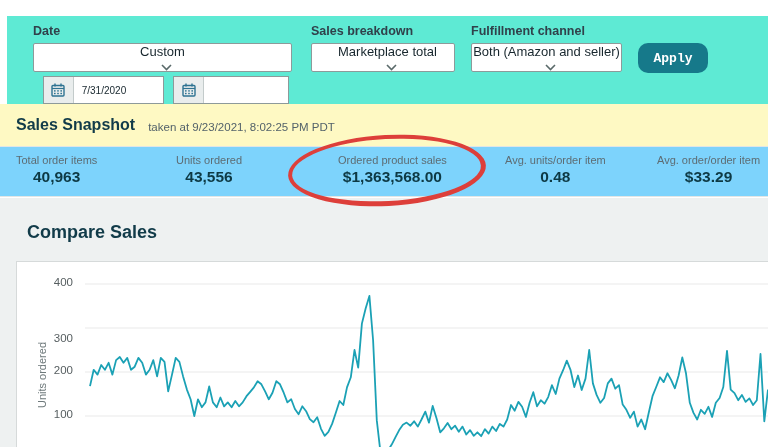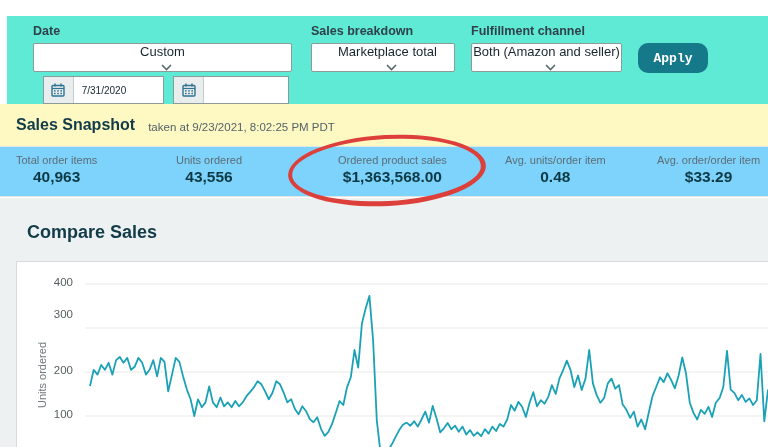--- a/index.html
+++ b/index.html
@@ -154,21 +154,21 @@
 
 <div class="highlight-ellipse"></div>
 
 <div class="lower-area"></div>
 <div class="compare-title">Compare Sales</div>
 
 <div class="chart-card"></div>
 <div id="y-ticks">
     <div class="y-tick" style="top: 408px;">100</div>
     <div class="y-tick" style="top: 364px;">200</div>
-    <div class="y-tick" style="top: 308px;">300</div>
+    <div class="y-tick" style="top: 332px;">300</div>
     <div class="y-tick" style="top: 276px;">400</div>
   </div>
 <div class="y-axis-label">Units ordered</div>
 <svg id="chart-svg">
     <line x1="85" x2="768" y1="416.0" y2="416.0" class="gridline"></line>
     <line x1="85" x2="768" y1="372.0" y2="372.0" class="gridline"></line>
     <line x1="85" x2="768" y1="328.0" y2="328.0" class="gridline"></line>
     <line x1="85" x2="768" y1="284.0" y2="284.0" class="gridline"></line>
     <polyline points="90.0,386.1 93.7,369.8 97.5,374.6 101.2,365.0 104.9,369.8 108.6,362.8 112.4,374.6 116.1,360.1 119.8,357.0 123.5,362.8 127.3,357.9 131.0,369.8 134.7,366.7 138.4,357.9 142.2,362.8 145.9,374.6 149.6,369.8 153.3,360.1 157.1,376.4 160.8,357.9 164.5,361.9 168.2,391.4 172.0,374.6 175.7,357.9 179.4,361.9 183.1,376.4 186.9,389.6 190.6,399.3 194.3,416.0 198.0,399.3 201.8,407.2 205.5,402.4 209.2,386.5 212.9,402.4 216.7,407.2 220.4,397.5 224.1,406.3 227.8,402.4 231.6,407.2 235.3,401.0 239.0,406.3 242.7,402.4 246.5,396.2 250.2,391.8 253.9,387.4 257.6,381.2 261.4,384.3 265.1,391.4 268.8,399.3 272.5,392.7 276.3,381.2 280.0,384.3 283.7,392.7 287.4,402.4 291.2,399.3 294.9,409.0 298.6,414.2 302.3,406.3 306.1,411.2 309.8,419.1 313.5,422.2 317.2,417.3 321.0,428.8 324.7,435.8 328.4,431.8 332.1,423.9 335.9,412.5 339.6,401.0 343.3,405.0 347.0,387.4 350.8,377.3 354.5,350.0 358.2,367.6 361.9,323.6 365.7,308.2 369.4,295.9 373.1,340.3 376.8,420.4 380.6,453.4 384.3,454.7 388.0,450.3 391.7,444.6 395.5,437.1 399.2,430.1 402.9,424.8 406.6,422.6 410.4,425.7 414.1,421.3 417.8,426.6 421.5,419.5 425.3,411.6 429.0,422.6 432.7,405.9 436.5,418.2 440.2,432.3 443.9,428.3 447.6,423.0 451.4,429.2 455.1,425.7 458.8,431.8 462.5,426.6 466.3,434.5 470.0,430.1 473.7,435.8 477.4,432.3 481.2,436.2 484.9,429.2 488.6,433.6 492.3,426.6 496.1,431.0 499.8,423.9 503.5,426.6 507.2,419.5 511.0,405.0 514.7,410.7 518.4,401.9 522.1,406.8 525.9,416.9 529.6,402.8 533.3,392.2 537.0,406.3 540.8,400.2 544.5,403.7 548.2,397.1 551.9,385.2 555.7,394.0 559.4,378.6 563.1,370.2 566.8,360.6 570.6,370.2 574.3,387.0 578.0,375.5 581.7,390.0 585.5,378.6 589.2,350.0 592.9,383.4 596.6,394.9 600.4,402.8 604.1,398.0 607.8,383.4 611.5,378.6 615.3,388.7 619.0,385.2 622.7,404.6 626.4,409.8 630.2,417.8 633.9,411.6 637.6,426.6 641.3,419.5 645.1,429.2 648.8,412.5 652.5,396.2 656.2,387.0 660.0,377.3 663.7,382.1 667.4,373.3 671.1,379.9 674.9,388.3 678.6,375.5 682.3,357.5 686.0,373.3 689.8,402.8 693.5,412.9 697.2,419.5 700.9,409.8 704.7,413.8 708.4,406.8 712.1,416.9 715.8,402.8 719.6,398.0 723.3,387.0 727.0,350.9 730.7,389.6 734.5,393.1 738.2,400.2 741.9,394.9 745.6,401.9 749.4,398.4 753.1,405.0 756.8,400.2 760.5,354.0 764.3,421.3 768.0,389.6" fill="none" stroke="#1ba1b5" stroke-width="1.8" stroke-linejoin="round"></polyline>
   </svg>

